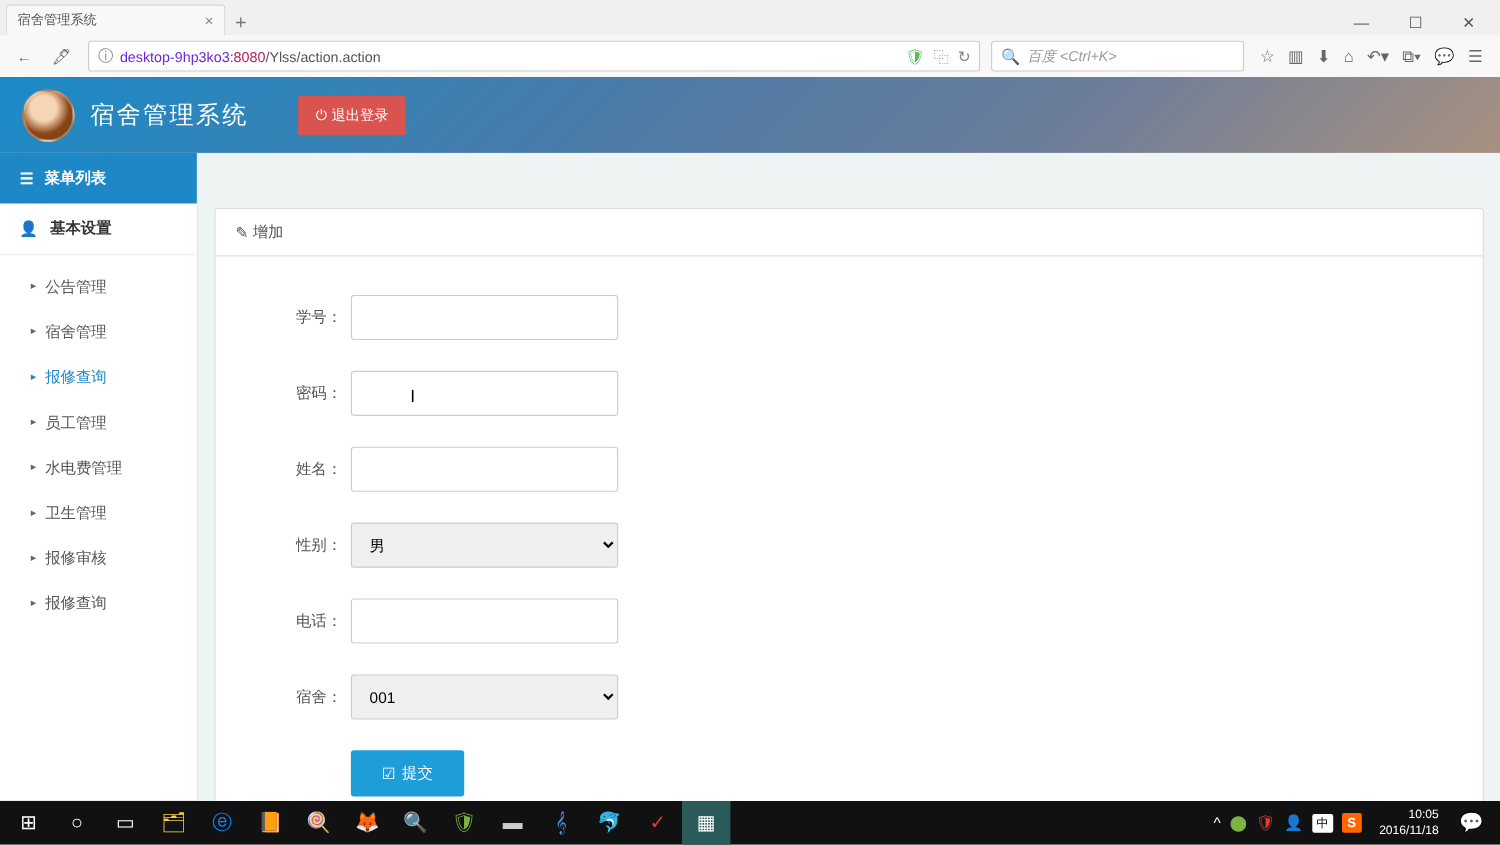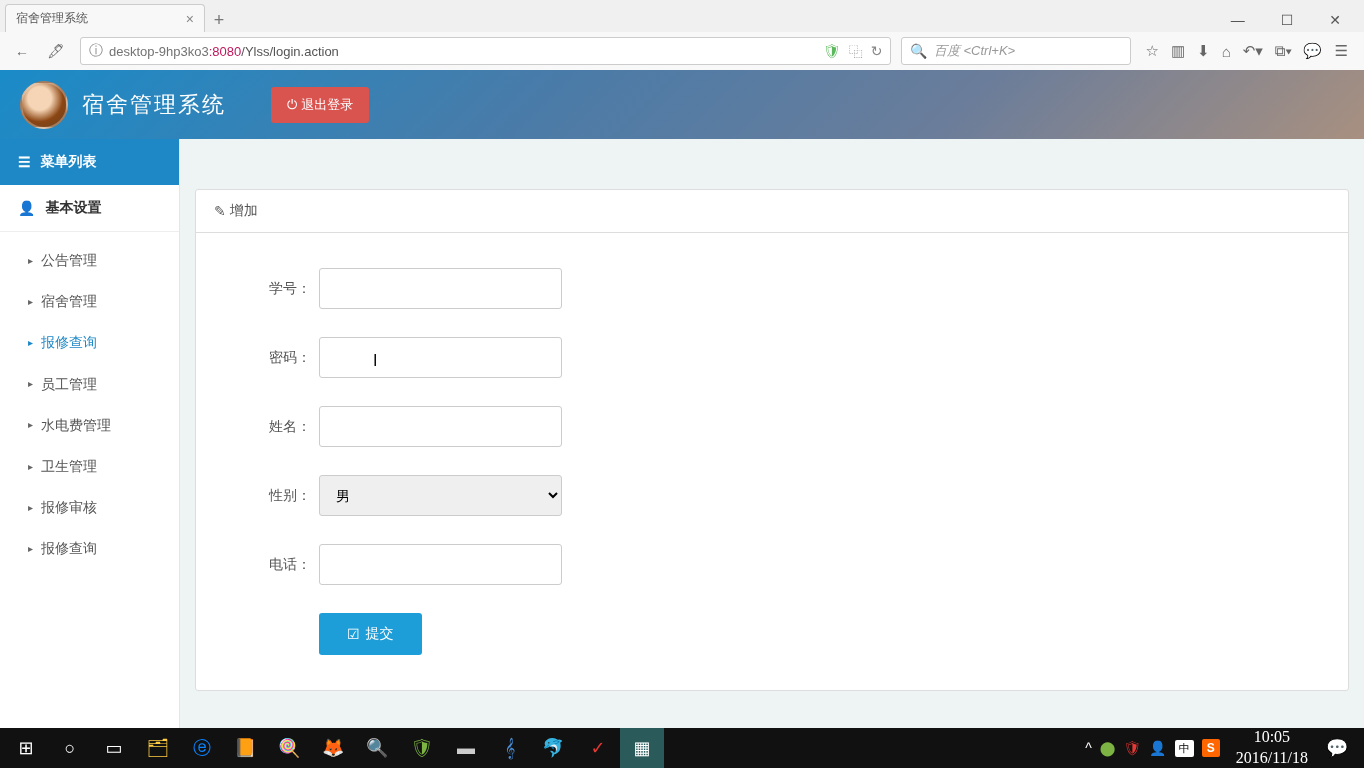--- a/index.html
+++ b/index.html
@@ -12,21 +12,21 @@
     .tab-close { margin-left: auto; color: #888; cursor: pointer; font-size: 14px; }
     .new-tab { width: 28px; height: 24px; display: flex; align-items: center; justify-content: center; color: #777; cursor: pointer; font-size: 18px; }
     .window-controls { margin-left: auto; display: flex; gap: 20px; padding-right: 15px; align-items: center; font-size: 14px; color: #555; }
     .window-btn { cursor: pointer; padding: 4px 8px; }
     
     .nav-bar { height: 38px; display: flex; align-items: center; padding: 0 8px; gap: 6px; background: #f8f8f8; }
     .nav-btn { width: 28px; height: 28px; display: flex; align-items: center; justify-content: center; color: #666; cursor: pointer; }
     .url-bar { flex: 1; display: flex; align-items: center; background: #fff; border: 1px solid #ccc; border-radius: 3px; height: 28px; padding: 0 8px; margin: 0 4px; }
     .url-info-icon { color: #888; margin-right: 6px; }
     .url-text { flex: 1; color: #555; font-size: 13px; }
-    .url-host { color: #737373; }
+    .url-host { color: #6d28d9; }
     .url-port { color: #be185d; }
     .url-icons { display: flex; gap: 8px; color: #888; align-items: center; }
     .shield-icon { color: #5cb85c; }
     .search-box { width: 230px; display: flex; align-items: center; background: #fff; border: 1px solid #ccc; border-radius: 3px; height: 28px; padding: 0 8px; }
     .search-icon { color: #888; margin-right: 6px; }
     .search-placeholder { color: #999; font-style: italic; font-size: 13px; }
     .toolbar-icons { display: flex; gap: 12px; color: #666; padding: 0 8px; align-items: center; }
     .toolbar-icon { cursor: pointer; font-size: 15px; }
     
     
@@ -56,21 +56,21 @@
     select.form-input { background: #efefef; }
     .submit-btn { margin-left: 68px; background: #1e9ed9; color: #fff; border: none; padding: 12px 28px; border-radius: 3px; cursor: pointer; font-size: 14px; display: flex; align-items: center; gap: 6px; }
     
     .text-cursor { position: absolute; left: 373px; top: 352px; width: 1px; height: 16px; color: #000; font-size: 16px; pointer-events: none; }
     
     
     .taskbar { height: 40px; background: #111; display: flex; align-items: center; padding: 0 4px; color: #fff; }
     .task-icon { width: 44px; height: 40px; display: flex; align-items: center; justify-content: center; cursor: pointer; font-size: 18px; }
     .task-spacer { flex: 1; }
     .task-tray { display: flex; align-items: center; gap: 8px; padding: 0 8px; font-size: 12px; }
-    .task-time { text-align: center; line-height: 1.3; font-size: 16px; padding: 0 8px; font-family: Liberation Serif, serif; }
+    .task-time { text-align: right; line-height: 1.3; font-size: 11px; padding: 0 8px; }
     .tray-icon { font-size: 14px; }
     .ime-badge { background: #fff; color: #000; padding: 1px 4px; font-size: 11px; border-radius: 2px; }
     .sogou-badge { background: #ff6600; color: #fff; padding: 2px 5px; font-size: 12px; font-weight: bold; border-radius: 2px; }
   </style>
 </head>
 <body>
 
 <div class="browser-chrome">
   <div class="tab-bar">
     <div class="tab">
@@ -83,21 +83,21 @@
       <span class="window-btn">☐</span>
       <span class="window-btn">✕</span>
     </div>
   </div>
   <div class="nav-bar">
     <div class="nav-btn">←</div>
     <div class="nav-btn">🖋</div>
     <div class="url-bar">
       <span class="url-info-icon">ⓘ</span>
       <span class="url-text">
-        <span class="url-host">desktop-9hp3ko3</span><span class="url-port">:8080</span><span>/Ylss/login.action</span>
+        <span class="url-host">desktop-9hp3ko3</span><span class="url-port">:8080</span><span>/Ylss/action.action</span>
       </span>
       <span class="url-icons">
         <span class="shield-icon">🛡</span>
         <span>⿻</span>
         <span>↻</span>
       </span>
     </div>
     <div class="search-box">
       <span class="search-icon">🔍</span>
       <span class="search-placeholder">百度 &lt;Ctrl+K&gt;</span>
@@ -190,20 +190,26 @@
           </div>
           <div class="form-row">
             <label class="form-label">性别：</label>
             <select class="form-input">
               <option>男</option>
             </select>
           </div>
           <div class="form-row">
             <label class="form-label">电话：</label>
             <input class="form-input" value="" style="">
+          </div>
+          <div class="form-row">
+            <label class="form-label">宿舍：</label>
+            <select class="form-input">
+              <option>001</option>
+            </select>
           </div>
           <button class="submit-btn">
             <span>☑</span>
             <span>提交</span>
           </button>
         </div>
       </div>
     </div>
   </div>
 </div>

